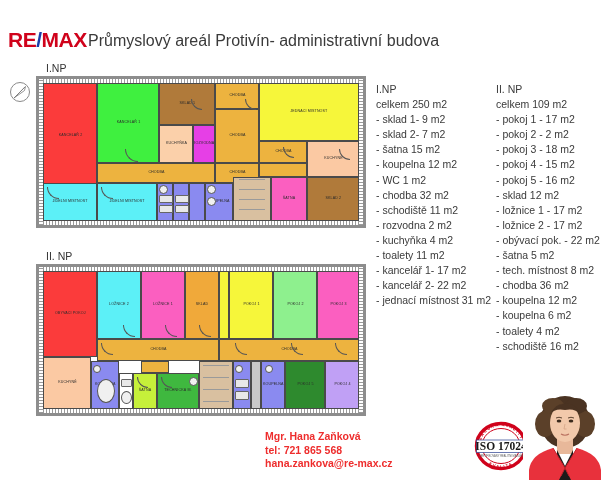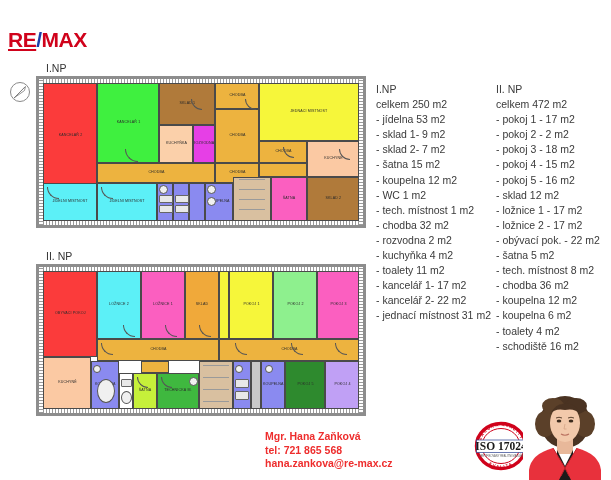--- a/index.html
+++ b/index.html
@@ -4,21 +4,21 @@
 <style>
   html,body{margin:0;padding:0;}
   body{
     width:611px;height:480px;overflow:hidden;background:#ffffff;
     font-family:"Liberation Sans", sans-serif;color:#333;position:relative;
   }
   .page{position:relative;width:611px;height:480px;}
 
   
   .logo{position:absolute;left:8px;top:28px;font-size:21px;font-weight:bold;letter-spacing:-0.5px;}
-  .logo .re{color:#d0021b;text-decoration:underline;}
+  .logo .re{color:#d0021b;}
   .logo .slash{color:#1a3faa;}
   .logo .max{color:#d0021b;}
   .title{position:absolute;left:88px;top:32px;font-size:16px;color:#3a3a3a;white-space:nowrap;}
 
   
   .floor-caption{position:absolute;font-size:10.5px;color:#333;}
   #cap1{left:46px;top:62px;}
   #cap2{left:46px;top:250px;}
 
   
@@ -63,20 +63,21 @@
   .agent svg{display:block;}
 </style>
 </head>
 <body>
 
 <div class="page">
 
   <div class="logo">
     <span class="re">RE</span><span class="slash">/</span><span class="max">MAX</span>
   </div>
+  <div class="title">Průmyslový areál Protivín- administrativní budova</div>
 
   <div class="compass">
     <div class="ring"></div>
     <svg class="needle" viewBox="0 0 14 14">
       <path d="M1 13 L11 3 L12.5 1.5 L11.5 5.5 Z" fill="#fff" stroke="#777" stroke-width="0.8"></path>
       <path d="M1 13 L6.5 7.5 L12 1.8" stroke="#777" stroke-width="0.7" fill="none"></path>
     </svg>
   </div>
 
   <div class="floor-caption" id="cap1">I.NP</div>
@@ -267,39 +268,38 @@
       <div class="door" style="left:252px;top:76px;width:11px;height:11px;"></div>
       <div class="door" style="left:296px;top:76px;width:11px;height:11px;"></div>
       <div class="door" style="left:98px;top:110px;width:10px;height:10px;"></div>
       <div class="door" style="left:122px;top:110px;width:10px;height:10px;"></div>
     </div>
   </div>
 
   <div class="spec" id="spec1">
     <span class="hd">I.NP</span>
     <span class="hd">celkem 250 m2</span>
-    <span class="hd">- jídelna 53 m2</span>
     <span class="hd">- sklad 1- 9 m2</span>
     <span class="hd">- sklad 2- 7 m2</span>
     <span class="hd">- šatna 15 m2</span>
     <span class="hd">- koupelna 12 m2</span>
     <span class="hd">- WC 1 m2</span>
-    <span class="hd">- tech. místnost 1 m2</span>
     <span class="hd">- chodba 32 m2</span>
+    <span class="hd">- schodiště 11 m2</span>
     <span class="hd">- rozvodna 2 m2</span>
     <span class="hd">- kuchyňka 4 m2</span>
     <span class="hd">- toalety 11 m2</span>
     <span class="hd">- kancelář 1- 17 m2</span>
     <span class="hd">- kancelář 2- 22 m2</span>
     <span class="hd">- jednací místnost 31 m2</span>
   </div>
 
   <div class="spec" id="spec2">
     <span class="hd">II. NP</span>
-    <span class="hd">celkem 472 m2</span>
+    <span class="hd">celkem 109 m2</span>
     <span class="hd">- pokoj 1 - 17 m2</span>
     <span class="hd">- pokoj 2 - 2 m2</span>
     <span class="hd">- pokoj 3 - 18 m2</span>
     <span class="hd">- pokoj 4 - 15 m2</span>
     <span class="hd">- pokoj 5 - 16 m2</span>
     <span class="hd">- sklad 12 m2</span>
     <span class="hd">- ložnice 1 - 17 m2</span>
     <span class="hd">- ložnice 2 - 17 m2</span>
     <span class="hd">- obývací pok. - 22 m2</span>
     <span class="hd">- šatna 5 m2</span>

